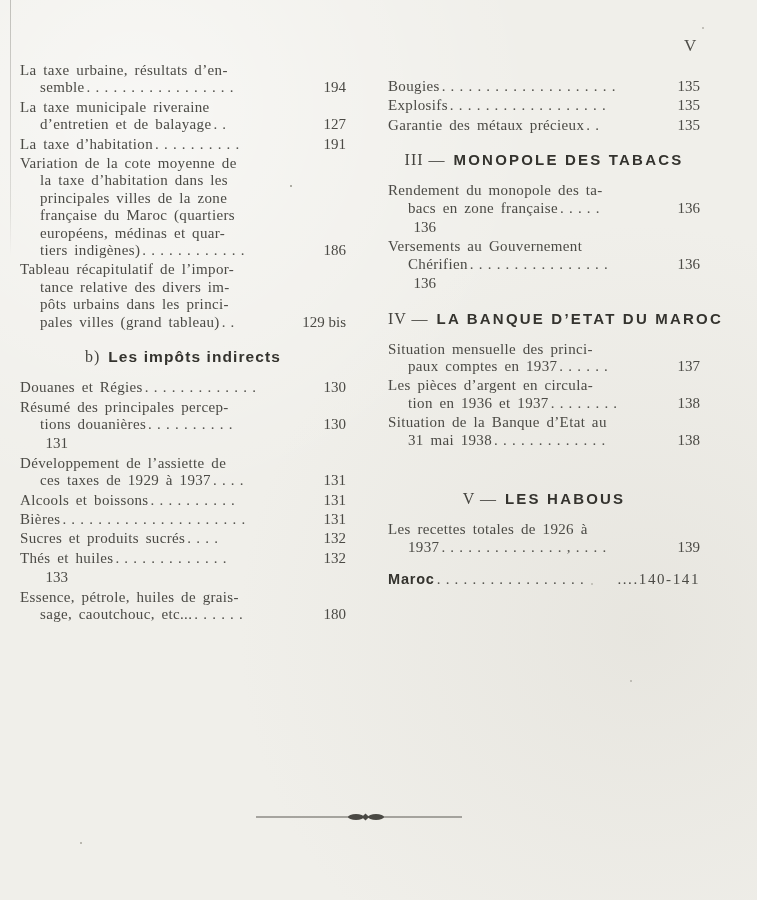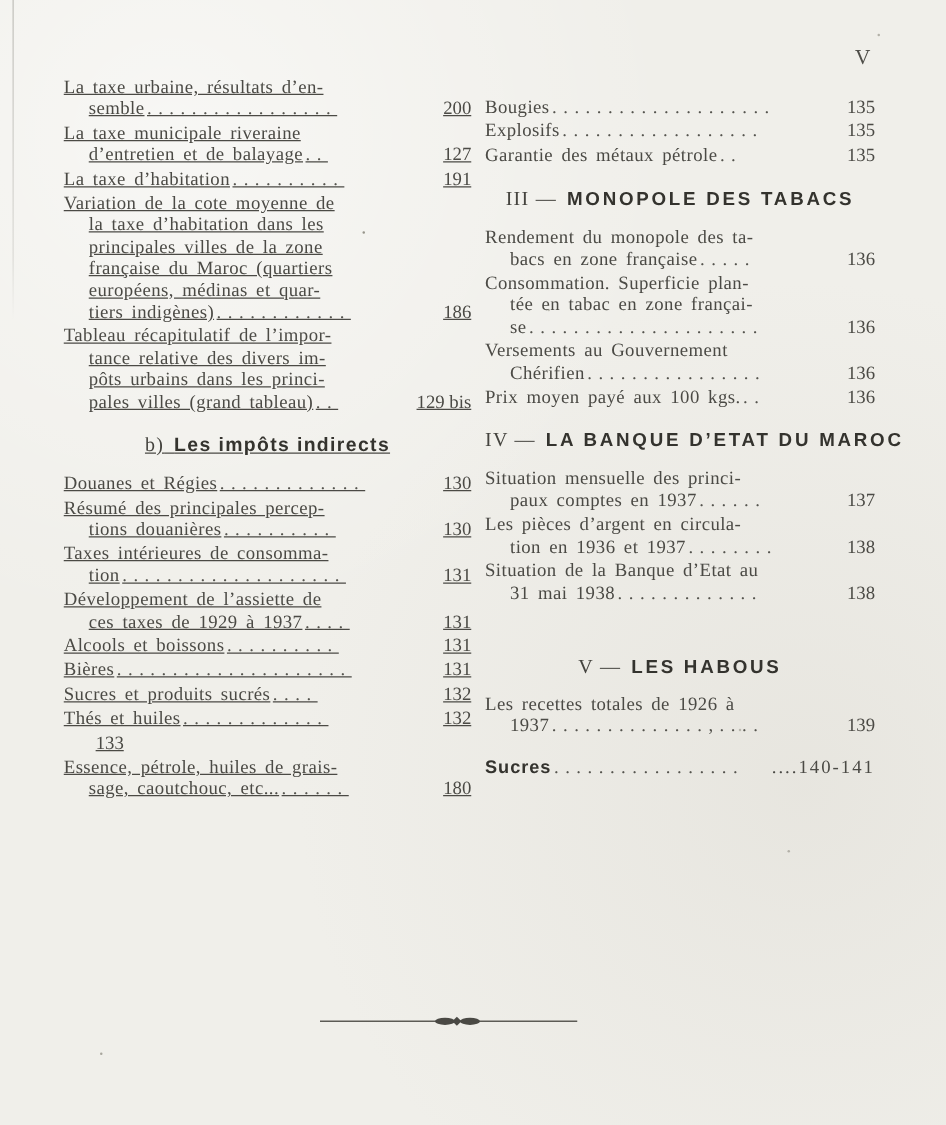--- a/index.html
+++ b/index.html
@@ -13,21 +13,21 @@
       radial-gradient(circle at 85% 70%, rgba(215,212,203,.35), rgba(215,212,203,0) 45%);
     overflow:hidden;
     font-family:"Liberation Serif","DejaVu Serif",serif;
     color:#4b4a45;
   }
   .folio{
     position:absolute;top:36px;left:684px;
     font-size:17px;letter-spacing:1px;color:#504f4a;
   }
   .col{position:absolute;}
-  .col-left{left:51px;top:62px;width:326px;text-decoration:underline;}
+  .col-left{left:20px;top:62px;width:326px;}
   .col-right{left:388px;top:78px;width:312px;}
   .entry{
     display:flex;align-items:flex-end;
     margin-bottom:2px;
     font-size:15px;line-height:17.4px;
   }
   .txt{
     flex:1;min-width:0;
     white-space:pre;
     padding-left:20px;text-indent:-20px;
@@ -95,21 +95,21 @@
   <div class="scan-line"></div>
   <div class="speck" style="left:290px;top:185px;"></div>
 
   <div class="folio">V</div>
 
   <div class="col col-left">
 
     <div class="entry">
         <span class="txt"><span>La taxe urbaine, résultats d’en-
 semble</span><span class="leader">.................</span></span>
-        <span class="pg">200</span>
+        <span class="pg">194</span>
       </div>
     <div class="entry">
         <span class="txt"><span>La taxe municipale riveraine
 d’entretien et de balayage</span><span class="leader">..</span></span>
         <span class="pg">127</span>
       </div>
     <div class="entry">
         <span class="txt"><span>La taxe d’habitation</span><span class="leader">..........</span></span>
         <span class="pg">191</span>
       </div>
@@ -138,22 +138,20 @@
     <div class="entry">
         <span class="txt"><span>Douanes et Régies</span><span class="leader">.............</span></span>
         <span class="pg">130</span>
       </div>
     <div class="entry">
         <span class="txt"><span>Résumé des principales percep-
 tions douanières</span><span class="leader">..........</span></span>
         <span class="pg">130</span>
       </div>
     <div class="entry">
-        <span class="txt"><span>Taxes intérieures de consomma-
-tion</span><span class="leader">....................</span></span>
         <span class="pg">131</span>
       </div>
     <div class="entry">
         <span class="txt"><span>Développement de l’assiette de
 ces taxes de 1929 à 1937</span><span class="leader">....</span></span>
         <span class="pg">131</span>
       </div>
     <div class="entry">
         <span class="txt"><span>Alcools et boissons</span><span class="leader">..........</span></span>
         <span class="pg">131</span>
@@ -184,47 +182,43 @@
 
     <div class="entry">
         <span class="txt"><span>Bougies</span><span class="leader">....................</span></span>
         <span class="pg">135</span>
       </div>
     <div class="entry">
         <span class="txt"><span>Explosifs</span><span class="leader">..................</span></span>
         <span class="pg">135</span>
       </div>
     <div class="entry">
-        <span class="txt"><span>Garantie des métaux pétrole</span><span class="leader">..</span></span>
+        <span class="txt"><span>Garantie des métaux précieux</span><span class="leader">..</span></span>
         <span class="pg">135</span>
       </div>
 
     <div class="sec-head">
       <span class="sec-prefix">III —</span>&nbsp;
       <span class="sec-title">MONOPOLE DES TABACS</span>
     </div>
 
     <div class="entry">
         <span class="txt"><span>Rendement du monopole des ta-
 bacs en zone française</span><span class="leader">.....</span></span>
         <span class="pg">136</span>
       </div>
     <div class="entry">
-        <span class="txt"><span>Consommation. Superficie plan-
-tée en tabac en zone françai-
-se</span><span class="leader">.....................</span></span>
         <span class="pg">136</span>
       </div>
     <div class="entry">
         <span class="txt"><span>Versements au Gouvernement
 Chérifien</span><span class="leader">................</span></span>
         <span class="pg">136</span>
       </div>
     <div class="entry">
-        <span class="txt"><span>Prix moyen payé aux 100 kgs.</span><span class="leader">..</span></span>
         <span class="pg">136</span>
       </div>
 
     <div class="sec-head">
       <span class="sec-prefix">IV —</span>&nbsp;
       <span class="sec-title">LA BANQUE D’ETAT DU MAROC</span>
     </div>
 
     <div class="entry">
         <span class="txt"><span>Situation mensuelle des princi-
@@ -247,21 +241,21 @@
       <span class="sec-title">LES HABOUS</span>
     </div>
 
     <div class="entry">
         <span class="txt"><span>Les recettes totales de 1926 à
 1937</span><span class="leader">..............,....</span></span>
         <span class="pg">139</span>
       </div>
 
     <div class="entry entry-index">
-        <span class="txt"><span class="index-label">Sucres</span><span class="leader">.................</span></span>
+        <span class="txt"><span class="index-label">Maroc</span><span class="leader">.................</span></span>
         <span class="pg pg-wide">....140-141</span>
       </div>
   </div>
 
   <svg class="ornament" width="206" height="14" viewBox="0 0 206 14">
     <line x1="0" y1="7" x2="206" y2="7" stroke="#5c5b55" stroke-width="1.2"></line>
     <ellipse cx="100" cy="7" rx="8" ry="2.9" fill="#4a4944"></ellipse>
     <path d="M109.5 3.4 L113.2 7 L109.5 10.6 L105.8 7 Z" fill="#4a4944"></path>
     <ellipse cx="120" cy="7" rx="8" ry="2.9" fill="#4a4944"></ellipse>
   </svg>

